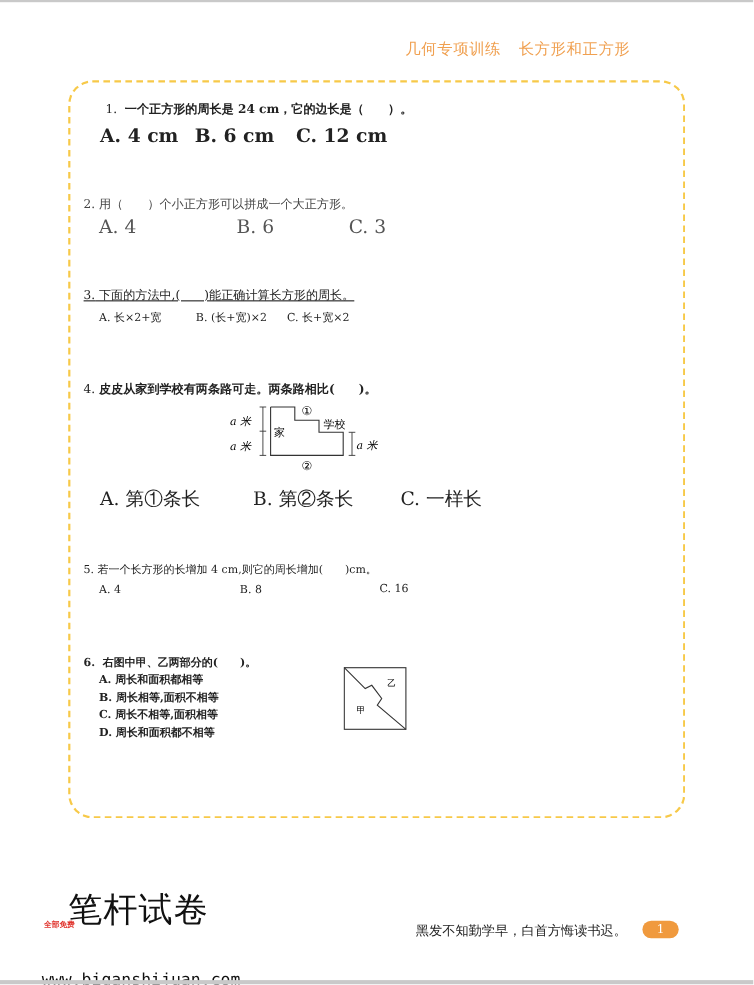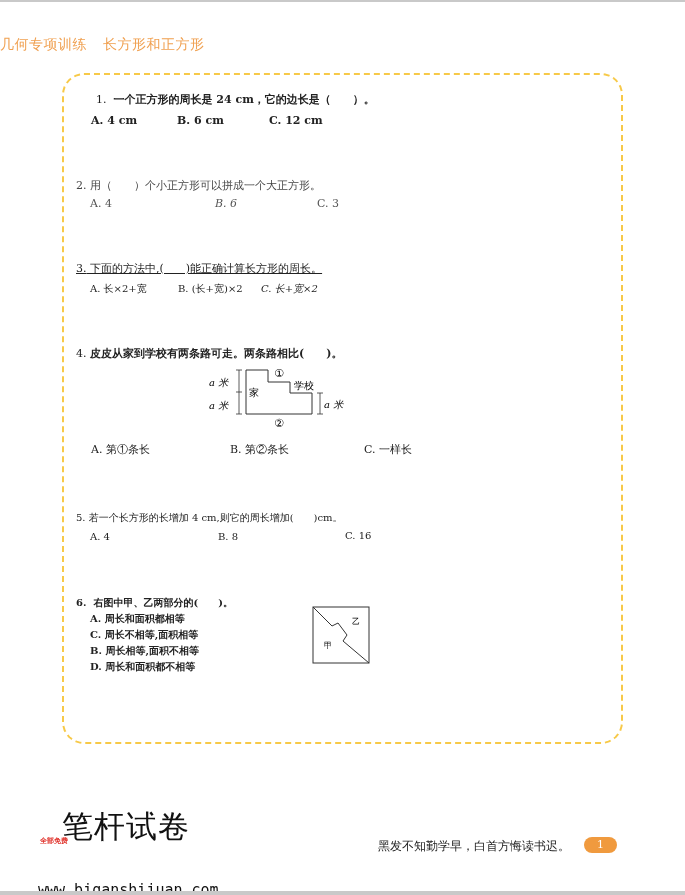--- a/index.html
+++ b/index.html
@@ -1,27 +1,27 @@
 <!DOCTYPE html>
 <html><head>
 <meta charset="utf-8">
 <style>
   html, body { margin: 0; padding: 0; }
   body { width: 685px; height: 895px; background: #ffffff; position: relative; overflow: hidden;
          font-family: "DejaVu Serif", "Liberation Serif", serif; color: #222; }
   .topbar { position: absolute; left: 0; top: 0; width: 685px; height: 2px; background: #c9c9c9; }
   .bottombar { position: absolute; left: 0; top: 891px; width: 685px; height: 4px; background: #c9c9c9; }
-  .title { position: absolute; left: 0; width: 573px; top: 36px; text-align: left;
+  .title { position: absolute; left: 0; width: 573px; top: 36px; text-align: right;
            color: #f0a050; font-size: 14px; letter-spacing: 0.5px; }
   .title .gap { display: inline-block; width: 16px; }
   .frame { position: absolute; left: 62px; top: 73px; width: 561px; height: 671px;
            border: 2px dashed #f7c948; border-radius: 22px; box-sizing: border-box; }
   .q { position: absolute; left: 76px; font-size: 11px; color: #222; white-space: nowrap; }
   .q b { font-weight: bold; }
-  .opt { position: absolute; font-size: 11px; color: #222; white-space: nowrap; }
+  .opt { position: absolute; font-size: 17px; color: #222; white-space: nowrap; }
   .opt.bold { font-weight: bold; }
   .opt.light { color: #555; }
   .opt.small { font-size: 10px; }
   .q6 .line { font-size: 10px; font-weight: bold; line-height: 16px; }
   .fig4 { position: absolute; left: 205px; top: 362px; width: 150px; height: 70px; }
   .fig6 { position: absolute; left: 312px; top: 606px; width: 58px; height: 58px; }
   .logo-big { position: absolute; left: 62px; top: 806px; font-size: 31px; font-family: "DejaVu Sans", sans-serif; color: #111; letter-spacing: 1px; }
   .logo-red { position: absolute; left: 40px; top: 836px; font-size: 7px; color: #e0332c; font-family: "DejaVu Sans", sans-serif; font-weight: bold; }
   .logo-url { position: absolute; left: 38px; top: 844px; font-size: 15px; font-family: "DejaVu Sans Mono", "Liberation Mono", monospace; color: #111; margin-top: 37px; }
   .motto { position: absolute; left: 378px; top: 838px; font-size: 12px; color: #222; }
@@ -45,30 +45,30 @@
 </div>
 <div class="opt bold" style="left:91px; top:114px;">A. 4 cm</div>
 <div class="opt bold" style="left:177px; top:114px;">B. 6 cm</div>
 <div class="opt bold" style="left:269px; top:114px;">C. 12 cm</div>
 
 <div class="q" style="top:178px; color:#444;">
   <span>2.</span>
   <span>用（　　）个小正方形可以拼成一个大正方形。</span>
 </div>
 <div class="opt light" style="left:90px; top:197px;">A. 4</div>
-<div class="opt light" style="left:215px; top:197px;font-style:italic;">B. 6</div>
+<div class="opt light" style="left:215px; top:197px;">B. 6</div>
 <div class="opt light" style="left:317px; top:197px;">C. 3</div>
 
 <div class="q" style="top:261px;text-decoration:underline;">
   <span>3.</span>
   <span>下面的方法中,(　　)能正确计算长方形的周长。</span>
 </div>
 <div class="opt small" style="left:90px; top:282px;">A. 长×2+宽</div>
 <div class="opt small" style="left:178px; top:282px;">B. (长+宽)×2</div>
-<div class="opt small" style="left:261px; top:282px;font-style:italic;">C. 长+宽×2</div>
+<div class="opt small" style="left:261px; top:282px;">C. 长+宽×2</div>
 
 <div class="q" style="top:346px;">
   <span>4.</span>
   <b>皮皮从家到学校有两条路可走。两条路相比(　　)。</b>
 </div>
 <svg class="fig4" viewBox="0 0 150 70">
 
   <polyline points="41,8 63,8 63,20 85,20 85,31 107,31 107,52 41,52 41,8" fill="none" stroke="#333" stroke-width="1"></polyline>
 
   <line x1="34" y1="8" x2="34" y2="52" stroke="#333" stroke-width="0.8"></line>
@@ -95,22 +95,22 @@
   <span>5.</span>
   <span>若一个长方形的长增加 4 cm,则它的周长增加(　　)cm。</span>
 </div>
 <div class="opt small" style="left:90px; top:531px;">A. 4</div>
 <div class="opt small" style="left:218px; top:531px;">B. 8</div>
 <div class="opt small" style="left:345px; top:530px;">C. 16</div>
 
 <div class="q q6" style="top:595px;">
   <div class="line"><span>6.</span>&nbsp; <span>右图中甲、乙两部分的(　　)。</span></div>
   <div class="line" style="padding-left:14px;">A. 周长和面积都相等</div>
+  <div class="line" style="padding-left:14px;">B. 周长相等,面积不相等</div>
   <div class="line" style="padding-left:14px;">C. 周长不相等,面积相等</div>
-  <div class="line" style="padding-left:14px;">B. 周长相等,面积不相等</div>
   <div class="line" style="padding-left:14px;">D. 周长和面积都不相等</div>
 </div>
 <svg class="fig6" viewBox="0 0 58 58">
   <rect x="1" y="1" width="56" height="56" fill="none" stroke="#333" stroke-width="1"></rect>
   <polyline points="1,1 20,20 26,17 35,29 31,35 57,57" fill="none" stroke="#333" stroke-width="1"></polyline>
   <text x="40" y="18" font-size="8" font-family="DejaVu Sans, sans-serif">乙</text>
   <text x="12" y="42" font-size="8" font-family="DejaVu Sans, sans-serif">甲</text>
 </svg>
 
 <div class="logo-big">笔杆试卷</div>

